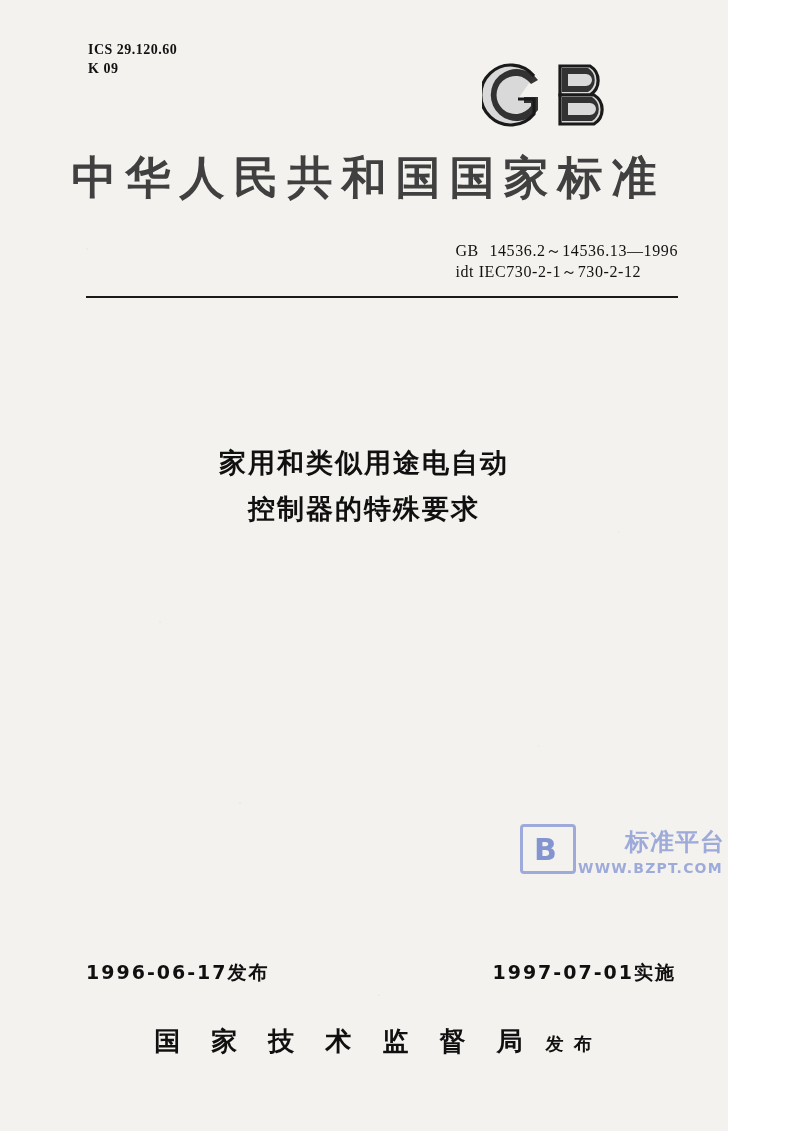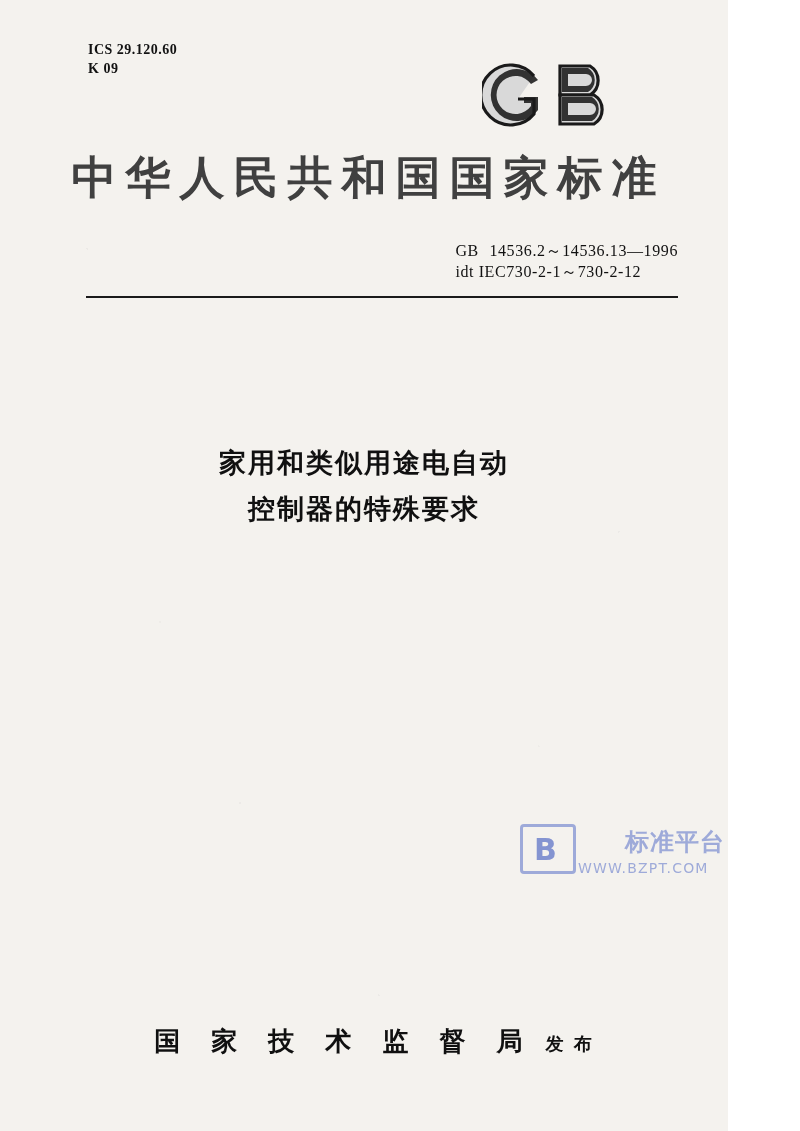--- a/index.html
+++ b/index.html
@@ -152,21 +152,21 @@
     letter-spacing: 1px;
     color: #9aa7d8;
     margin-left: 41px;
   }
   .wm-url {
     position: absolute;
     left: 58px;
     top: 36px;
     font-family: "DejaVu Sans", sans-serif;
     font-size: 14px;
-    font-weight: normal;
+    font-weight: bold;
     letter-spacing: 1.2px;
     color: #9aa7d8;
   }
 
   .dates {
     position: absolute;
     left: 86px;
     right: 52px;
     top: 960px;
     display: flex;
@@ -247,17 +247,21 @@
   </div>
 
   <div class="watermark">
     <div class="wm-badge">
       <div class="wm-badge-inner">B</div>
     </div>
     <div class="wm-text">标准平台</div>
     <div class="wm-url">WWW.BZPT.COM</div>
   </div>
 
+  <div class="dates">
+    <div>1996-06-17发布</div>
+    <div>1997-07-01实施</div>
+  </div>
 
   <div class="issuer">
     <span class="org">国 家 技 术 监 督 局</span><span class="pub">发 布</span>
   </div>
 </div>
 
 </body></html>

